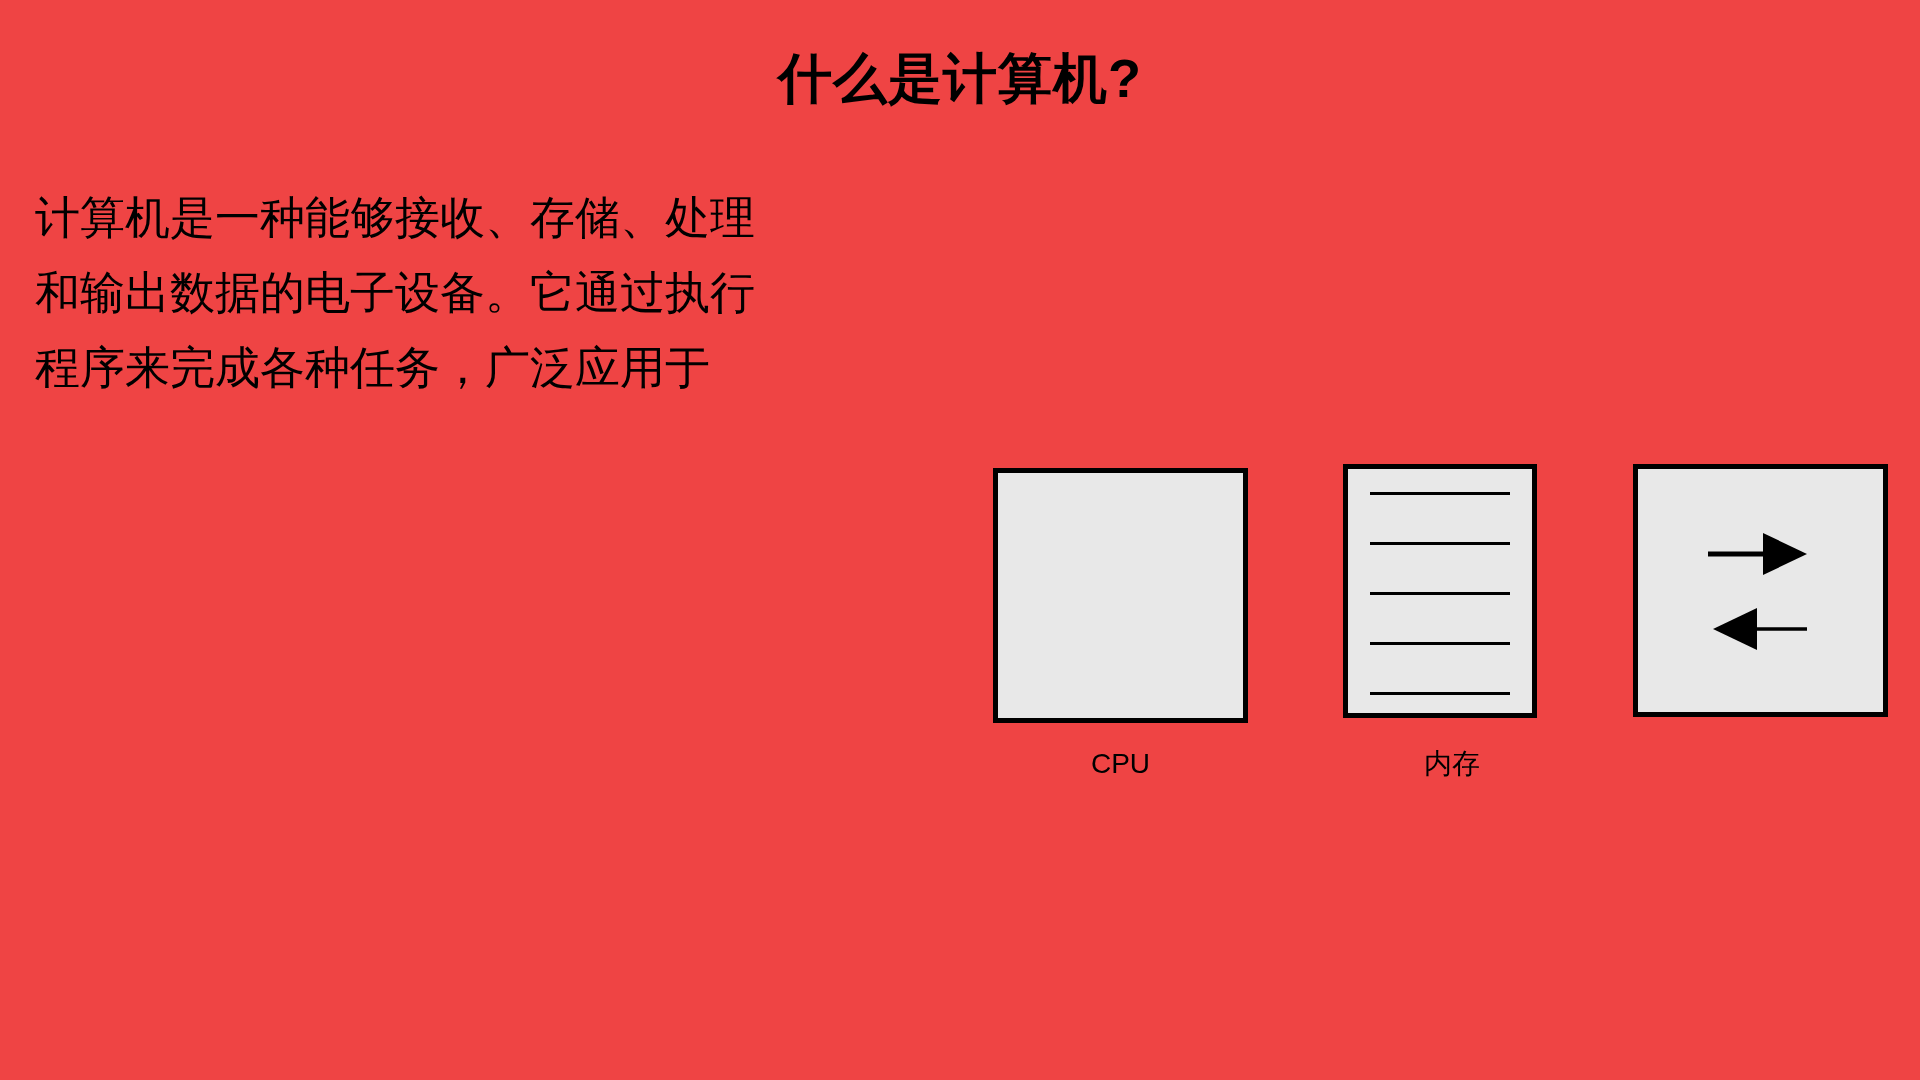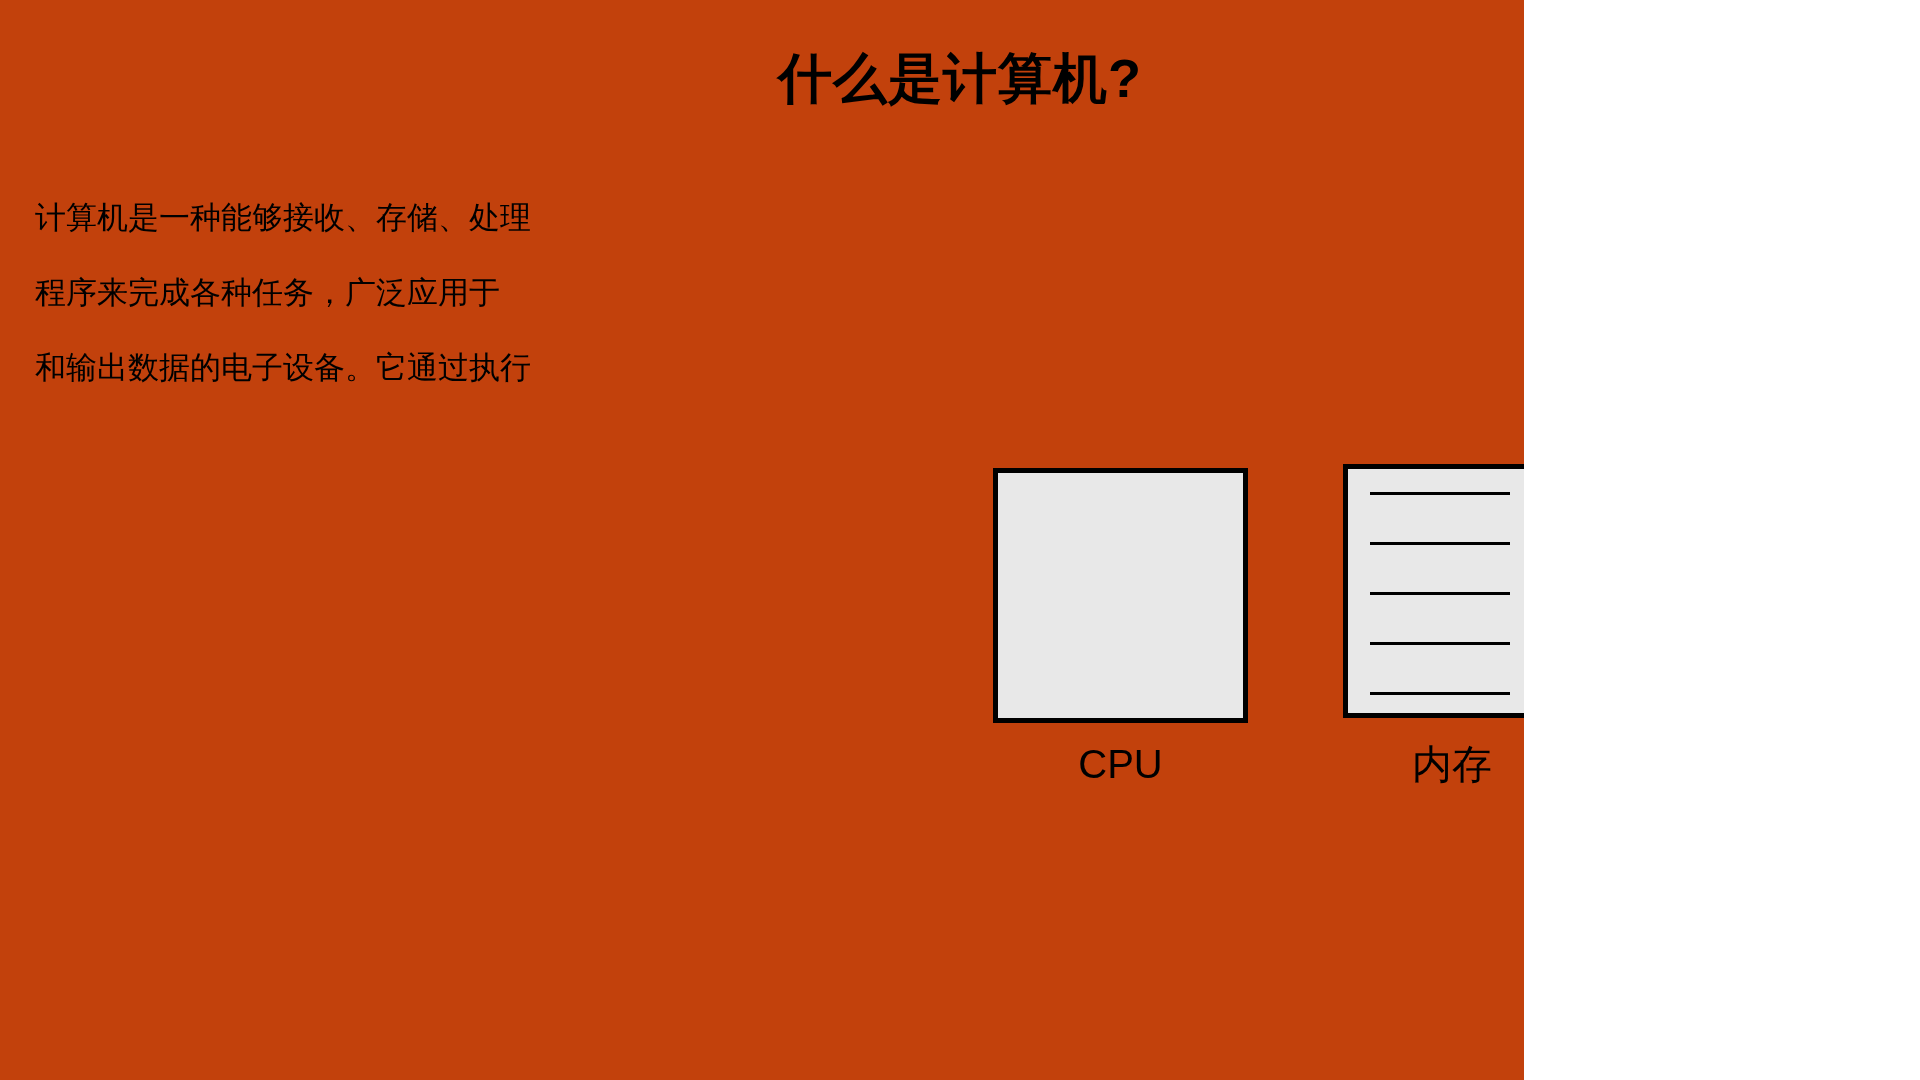--- a/index.html
+++ b/index.html
@@ -3,23 +3,23 @@
 <meta charset="utf-8">
 <style>
   html, body {
     margin: 0;
     padding: 0;
     background: #ffffff;
     font-family: "Liberation Sans", "DejaVu Sans", sans-serif;
   }
   #slide {
     position: relative;
-    width: 1524px;
+    width: 1920px;
     height: 1080px;
-    background: #c2410c;
+    background: #ef4444;
     overflow: hidden;
     color: #000000;
   }
   
   .slide-title {
     position: absolute;
     top: 48px;
     left: 0;
     width: 1920px;
     margin: 0;
@@ -31,21 +31,21 @@
     letter-spacing: 1px;
   }
   
   .intro {
     position: absolute;
     left: 35px;
     top: 180px;
     width: 920px;
   }
   .pline {
-    font-size: 31px;
+    font-size: 45px;
     line-height: 75px;
     height: 75px;
     white-space: nowrap;
     color: #000000;
   }
   
   .box {
     position: absolute;
     box-sizing: border-box;
     border: 5px solid #000000;
@@ -60,41 +60,41 @@
     left: 22px;
     right: 22px;
     height: 3px;
     background: #000000;
   }
   #io-box svg { display: block; width: 245px; height: 243px; }
 
   .box-label {
     position: absolute;
     top: 742px;
-    font-size: 40px;
+    font-size: 28px;
     line-height: 44px;
     text-align: center;
     color: #000000;
     white-space: nowrap;
   }
   #cpu-label    { left:  993px; width: 255px; }
   #memory-label { left: 1355px; width: 194px; }
   #io-label     { left: 1633px; width: 255px; }
 </style>
 </head>
 <body>
 
 <main id="slide">
 
   <h1 class="slide-title">什么是计算机?</h1>
 
   <section class="intro">
     <div class="pline">计算机是一种能够接收、存储、处理</div>
+    <div class="pline">和输出数据的电子设备。它通过执行</div>
     <div class="pline">程序来完成各种任务，广泛应用于</div>
-    <div class="pline">和输出数据的电子设备。它通过执行</div>
   </section>
 
   <div class="box" id="cpu-box" style="background: rgb(232, 232, 232); border-color: rgb(0, 0, 0);"></div>
 
   <div class="box" id="memory-box" style="background: rgb(232, 232, 232); border-color: rgb(0, 0, 0);">
     <div>
         <div class="memline" style="top: 23px;"></div>
         <div class="memline" style="top: 73px;"></div>
         <div class="memline" style="top: 123px;"></div>
         <div class="memline" style="top: 173px;"></div>

